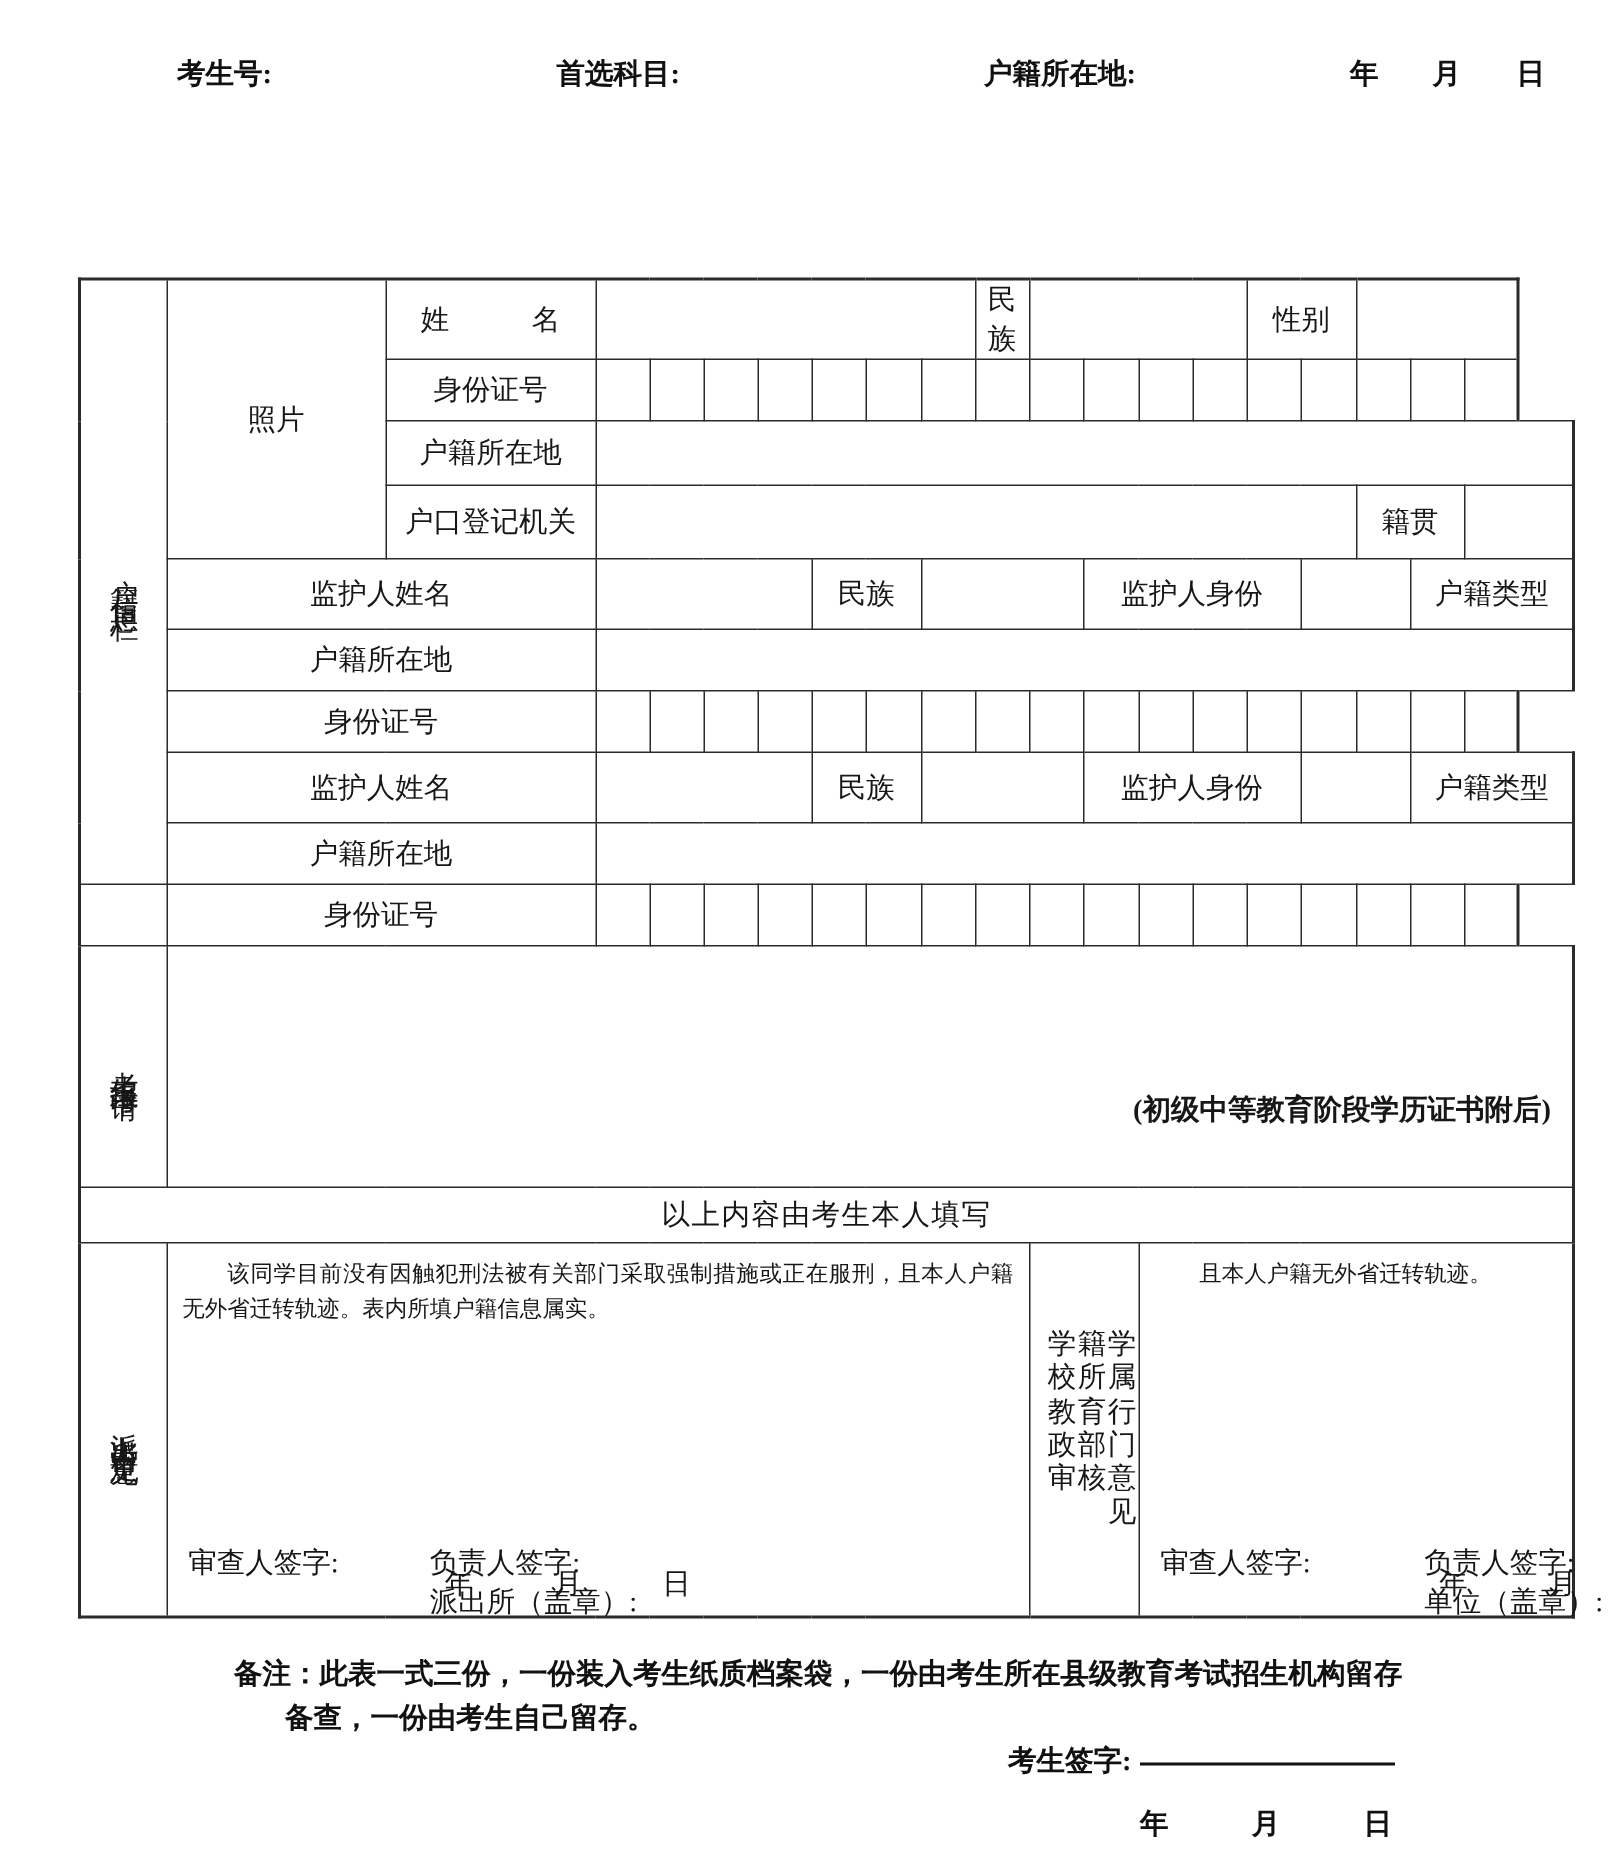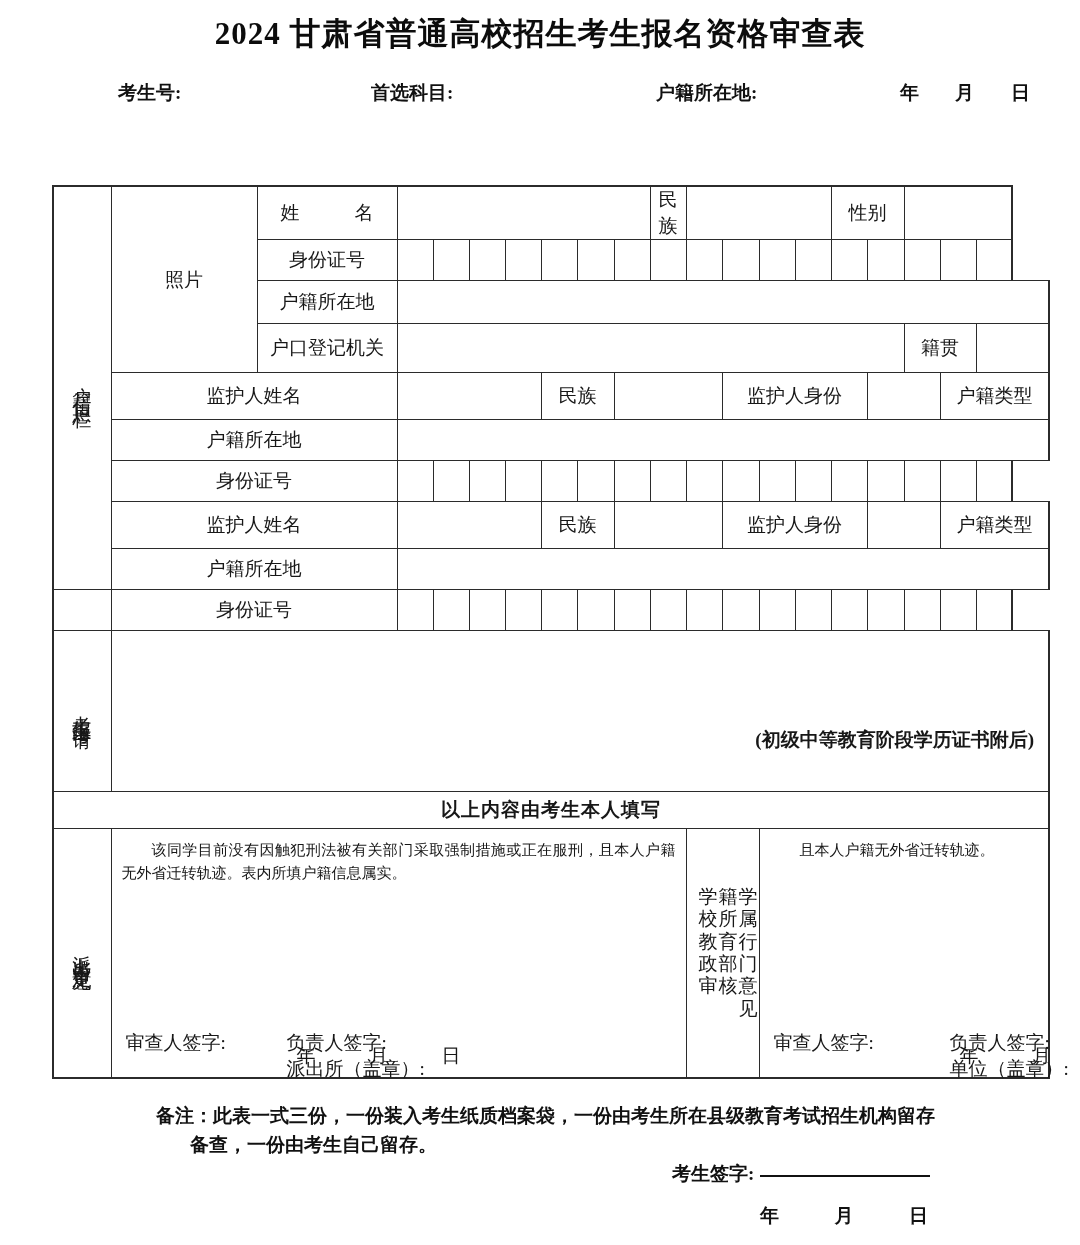--- a/index.html
+++ b/index.html
@@ -111,21 +111,21 @@
     right: 14px;
     bottom: 38px;
     font-size: 19px;
     font-weight: bold;
     white-space: nowrap;
   }
 
   td.fullnote {
     height: 36px;
     font-size: 19px;
-    font-weight: bold;
+    font-weight: normal;
     letter-spacing: 1px;
   }
 
   
   td.review {
     height: 248px;
     vertical-align: top;
     text-align: left;
     position: relative;
   }
@@ -221,21 +221,20 @@
     left: 760px;
     top: 100px;
     white-space: nowrap;
   }
   .fn-ymd span.gap { display: inline-block; width: 46px; }
 </style>
 </head>
 <body>
 
 <div class="title-block">
-  <div class="title-line">2024 甘肃省普通高校招生考生报名资格审查表</div>
 </div>
 
 <div class="header-strip">
   <span class="hdr-kh">考生号:</span>
   <span class="hdr-sx">首选科目:</span>
   <span class="hdr-zx">户籍所在地:</span>
   <span class="hdr-y">年</span>
   <span class="hdr-m">月</span>
   <span class="hdr-d">日</span>
 </div>

